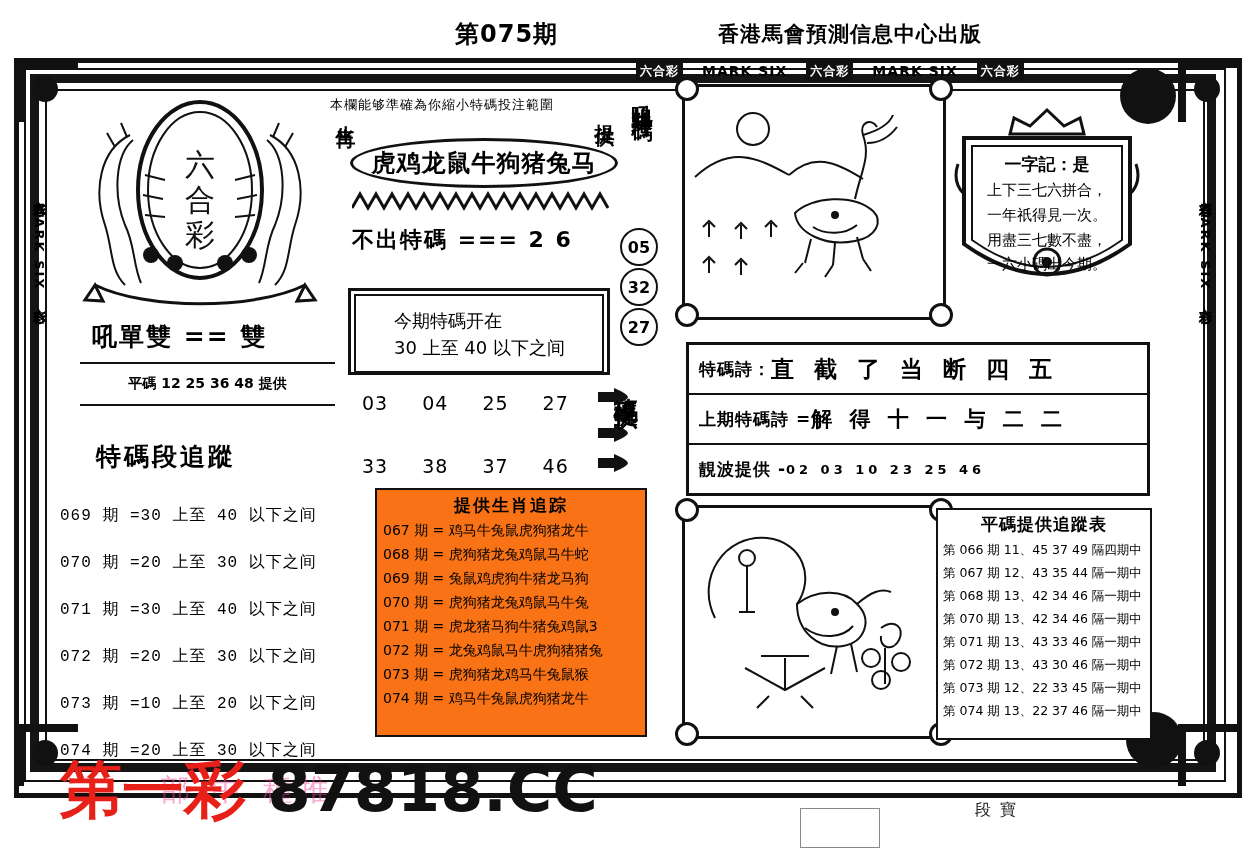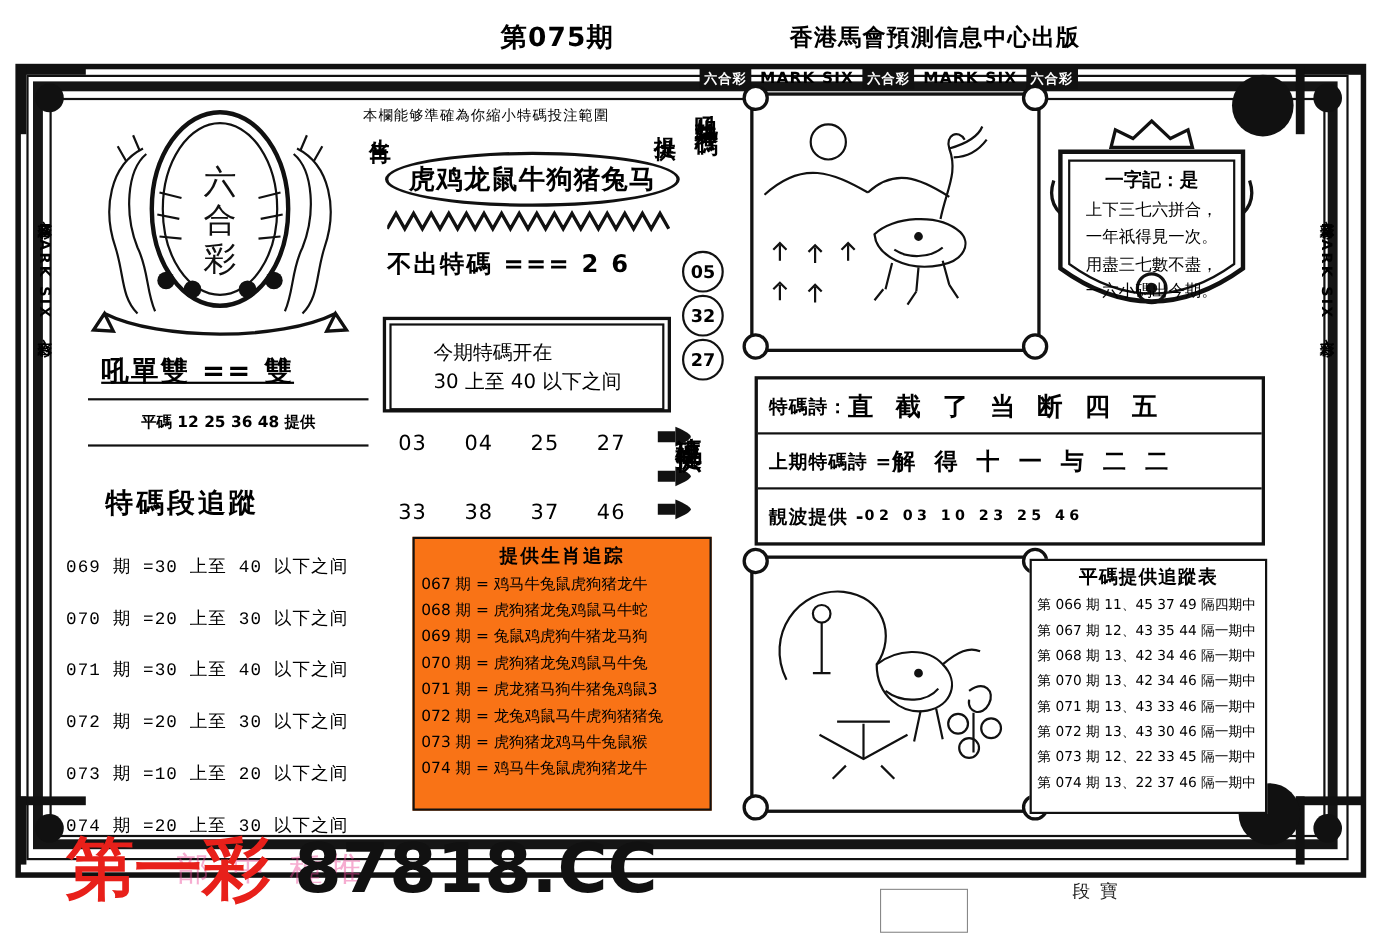--- a/index.html
+++ b/index.html
@@ -27,27 +27,27 @@
   .orn1{width:62px;height:8px;top:0;left:0;}
   .orn2{width:8px;height:62px;top:0;left:0;}
   .orn3{width:26px;height:26px;border-radius:50%;left:16px;top:16px;background:#111;}
 
   
   .side-text{position:absolute;font-size:13px;font-weight:bold;letter-spacing:2px;writing-mode:vertical-rl;white-space:nowrap;}
   .side-left{left:30px;top:190px;height:430px;}
   .side-right{left:1196px;top:190px;height:430px;}
 
   
-  .top-strip{position:absolute;left:636px;top:60px;width:430px;height:22px;font-size:14px;font-weight:bold;letter-spacing:1px;display:flex;align-items:center;gap:8px;}
+  .top-strip{position:absolute;left:636px;top:60px;width:430px;height:22px;font-size:14px;font-weight:bold;letter-spacing:1px;display:flex;align-items:center;gap:19px;}
   .top-strip .blk{background:#111;color:#fff;padding:1px 4px;font-size:12px;}
 
   
   .crest{position:absolute;left:55px;top:95px;width:290px;height:230px;}
   .crest svg{position:absolute;left:0;top:0;}
-  .crest-title{position:absolute;left:92px;top:320px;font-size:25px;font-weight:bold;letter-spacing:2px;text-decoration:underline;}
+  .crest-title{position:absolute;left:92px;top:320px;font-size:25px;font-weight:bold;letter-spacing:2px;}
   .pingma-box{position:absolute;left:80px;top:362px;width:255px;height:40px;border-top:2px solid #111;border-bottom:2px solid #111;display:flex;align-items:center;justify-content:center;font-size:14px;font-weight:bold;}
   .track-title{position:absolute;left:96px;top:440px;font-size:25px;font-weight:bold;letter-spacing:3px;}
   .track-list{position:absolute;left:60px;top:505px;width:300px;font-family:Liberation Mono, monospace;}
   .track-list .row{font-size:16px;margin-bottom:26px;letter-spacing:1px;}
 
   
   .mid-note{position:absolute;left:330px;top:96px;width:300px;font-size:13px;letter-spacing:1px;}
   .zodiac-oval{position:absolute;left:350px;top:138px;width:262px;height:44px;border:3px solid #111;border-radius:50%;display:flex;align-items:center;justify-content:center;font-size:24px;font-weight:bold;letter-spacing:1px;}
   .zig{position:absolute;left:352px;top:190px;width:258px;height:22px;}
   .no-special{position:absolute;left:352px;top:225px;font-size:22px;font-weight:bold;letter-spacing:2px;}

